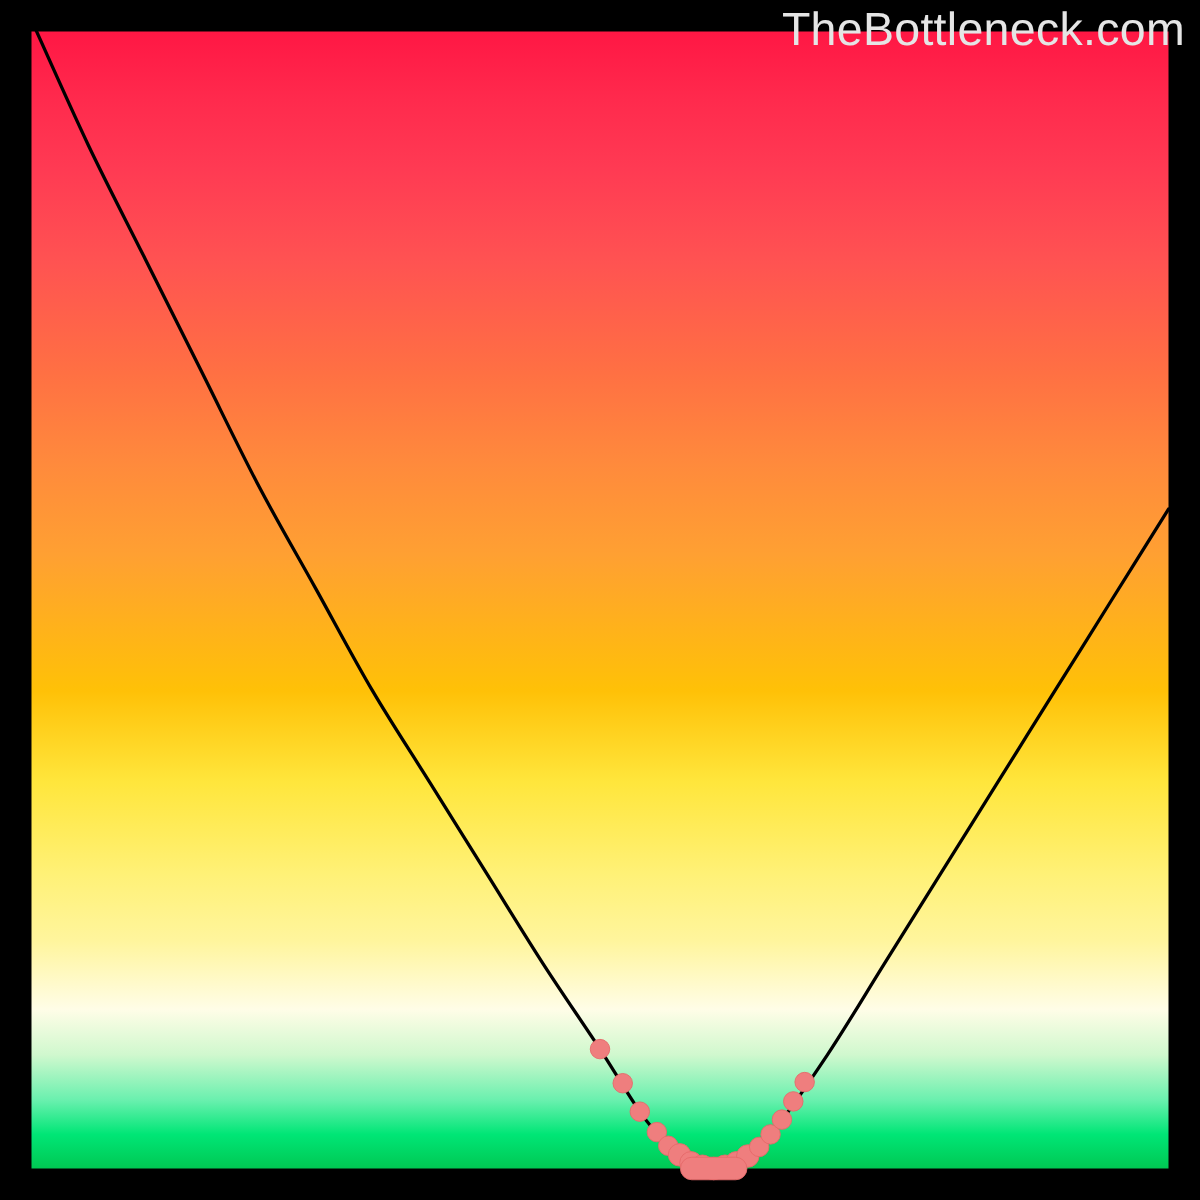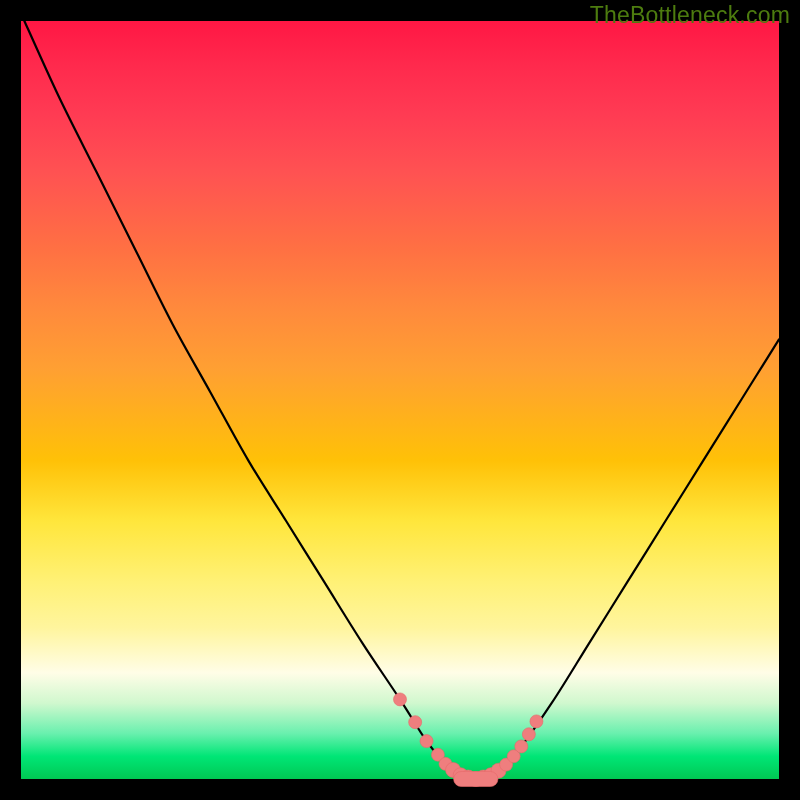--- a/index.html
+++ b/index.html
@@ -41,23 +41,23 @@
       #d0f8ce 90%,
       #69f0ae 94%,
       #00e676 97%,
       #00c853 100%
     );
   }
   .watermark {
     position: absolute;
     top: 2px;
     right: 10px;
-    font-size: 23px;
+    font-size: 31px;
     font-weight: 500;
-    color: #4d7c0f;
+    color: #e5e5e5;
     letter-spacing: 0.2px;
     user-select: none;
   }
   svg.curve {
     position: absolute;
     left: 0;
     top: 0;
     width: 758px;
     height: 758px;
     overflow: visible;

